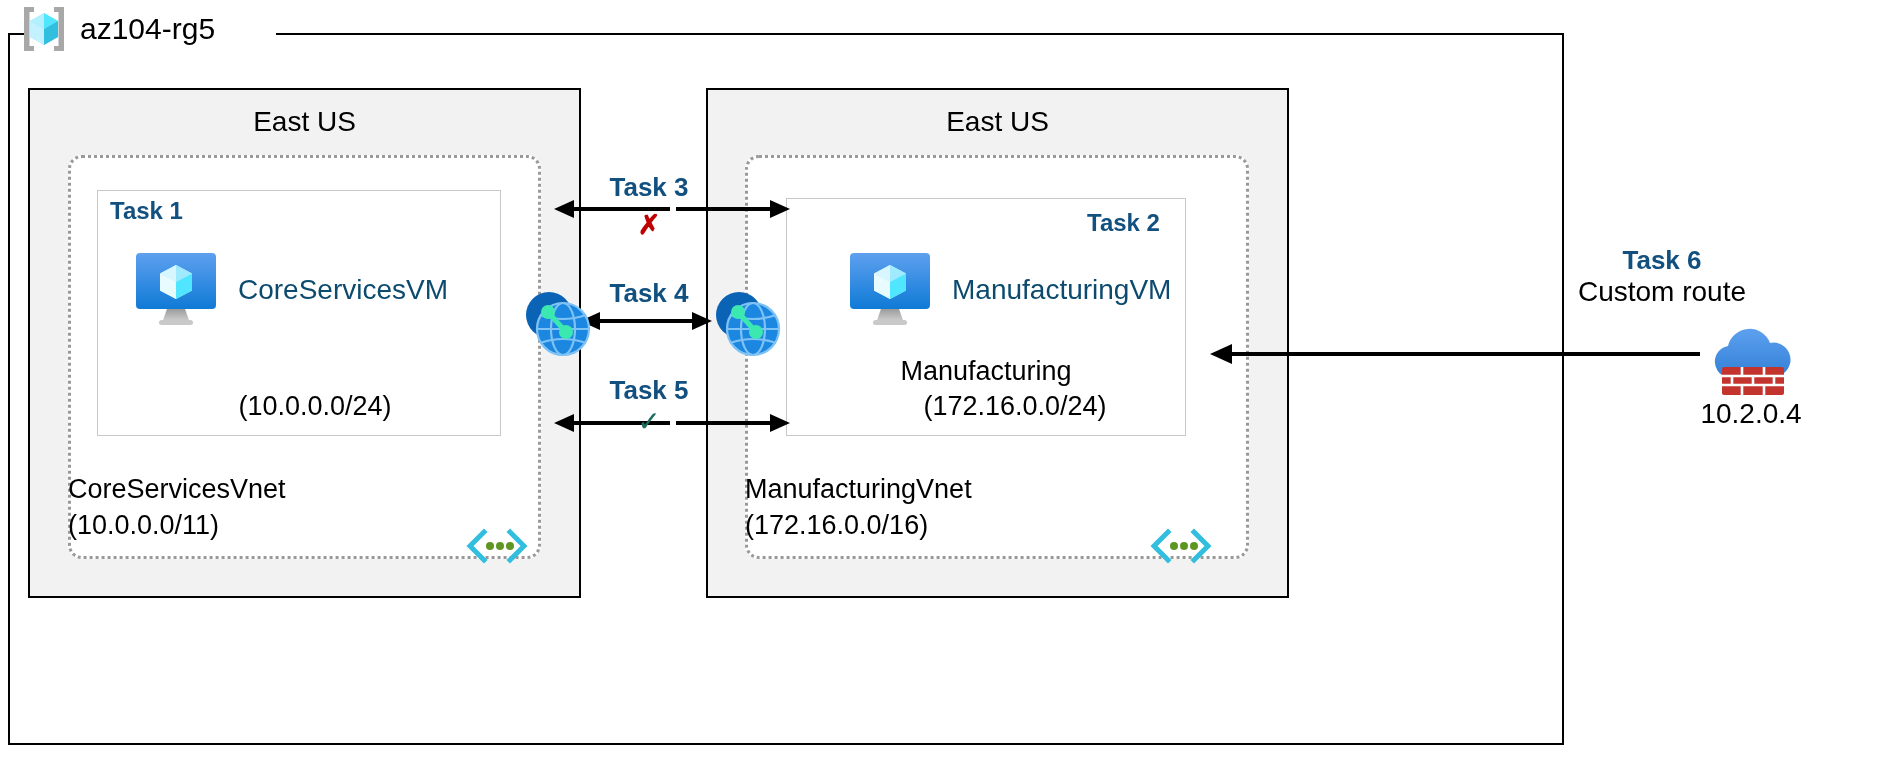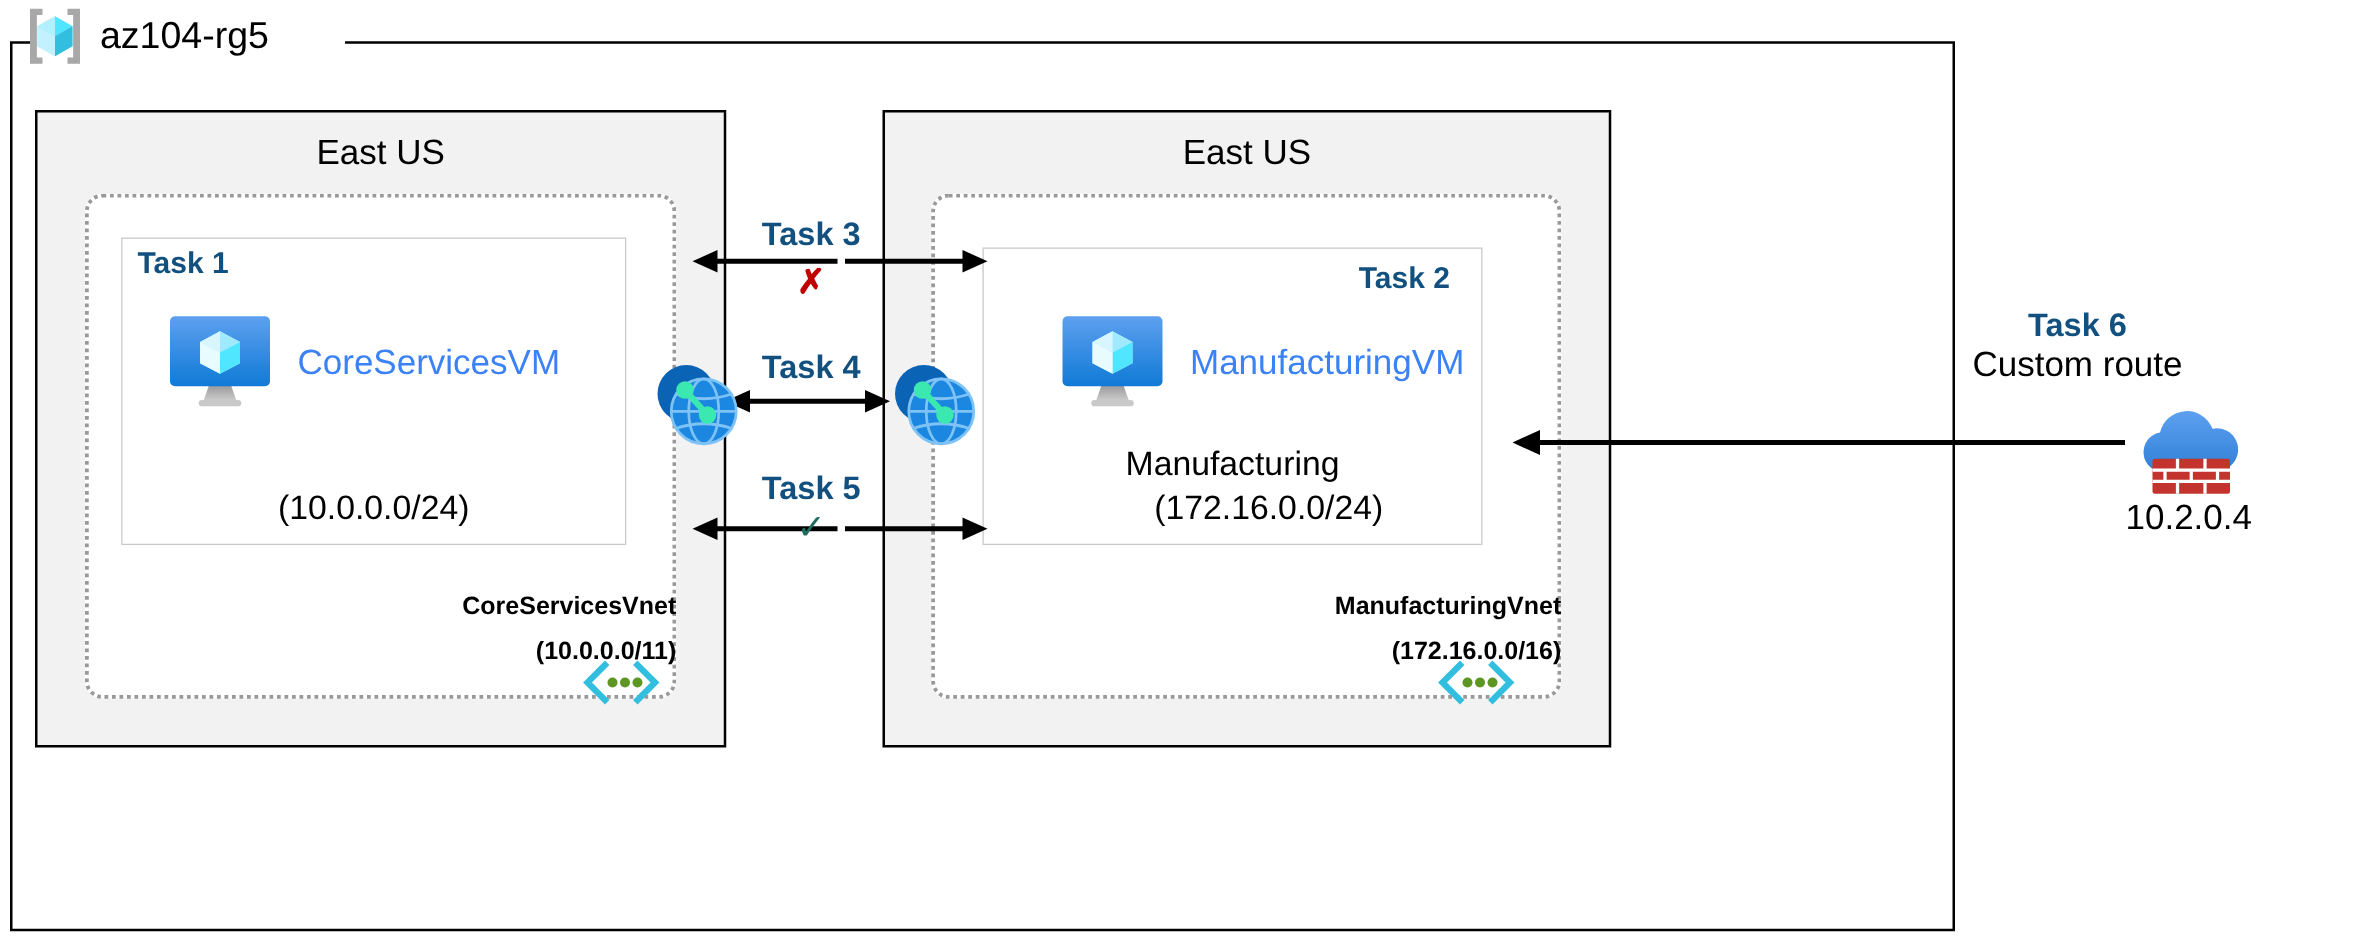--- a/index.html
+++ b/index.html
@@ -78,25 +78,24 @@
     position: absolute;
     border: 3px dotted #999999;
     border-radius: 14px;
     box-sizing: border-box;
     background: #ffffff;
   }
   .vnet-label {
     position: absolute;
     left: 0;
     width: 100%;
-    text-align: right;
-    font-size: 20px;
+    text-align: left;
+    font-size: 27px;
     line-height: 1.32;
     color: #000000;
-    font-weight: bold;
   }
 
   
   .subnet {
     position: absolute;
     border: 1px solid #c8c8c8;
     box-sizing: border-box;
     background: #ffffff;
   }
   .task-tag {
@@ -118,21 +117,21 @@
 
   
   .vm-row {
     position: absolute;
     display: flex;
     align-items: center;
     gap: 18px;
   }
   .vm-name {
     font-size: 28px;
-    color: #3b82f6;
+    color: #0c4a6e;
     white-space: nowrap;
   }
 
   
   .center-task {
     position: absolute;
     font-size: 26px;
     font-weight: bold;
     color: #11507f;
     text-align: center;
@@ -240,21 +239,21 @@
         <path d="M44 14 L60 22.5 L60 39.5 L44 48 L28 39.5 L28 22.5 Z" fill="#c3f1ff"></path>
         <path d="M44 14 L60 22.5 L44 31 Z" fill="#9feaff"></path>
         <path d="M44 31 L60 22.5 L60 39.5 L44 48 Z" fill="#50e6ff"></path>
         <path d="M44 31 L28 22.5 L28 39.5 L44 48 Z" fill="#e8fbff"></path>
         <path d="M44 14 L28 22.5 L44 31 Z" fill="#d8f6ff"></path>
       </svg>
     </span>
     <span class="vm-name">CoreServicesVM</span>
   </div>
 
-  <div class="subnet-cidr" style="left:97px; top:389px; width:404px;">
+  <div class="subnet-cidr" style="left:113px; top:389px; width:404px;">
     <span>(10.0.0.0/24)</span>
   </div>
 
   <div class="vnet-label" style="left:68px; top:472px; width:473px;">
     <span>CoreServicesVnet</span>
   </div>
   <div class="vnet-label" style="left:68px; top:508px; width:473px;">
     <span>(10.0.0.0/11)</span>
   </div>
 

